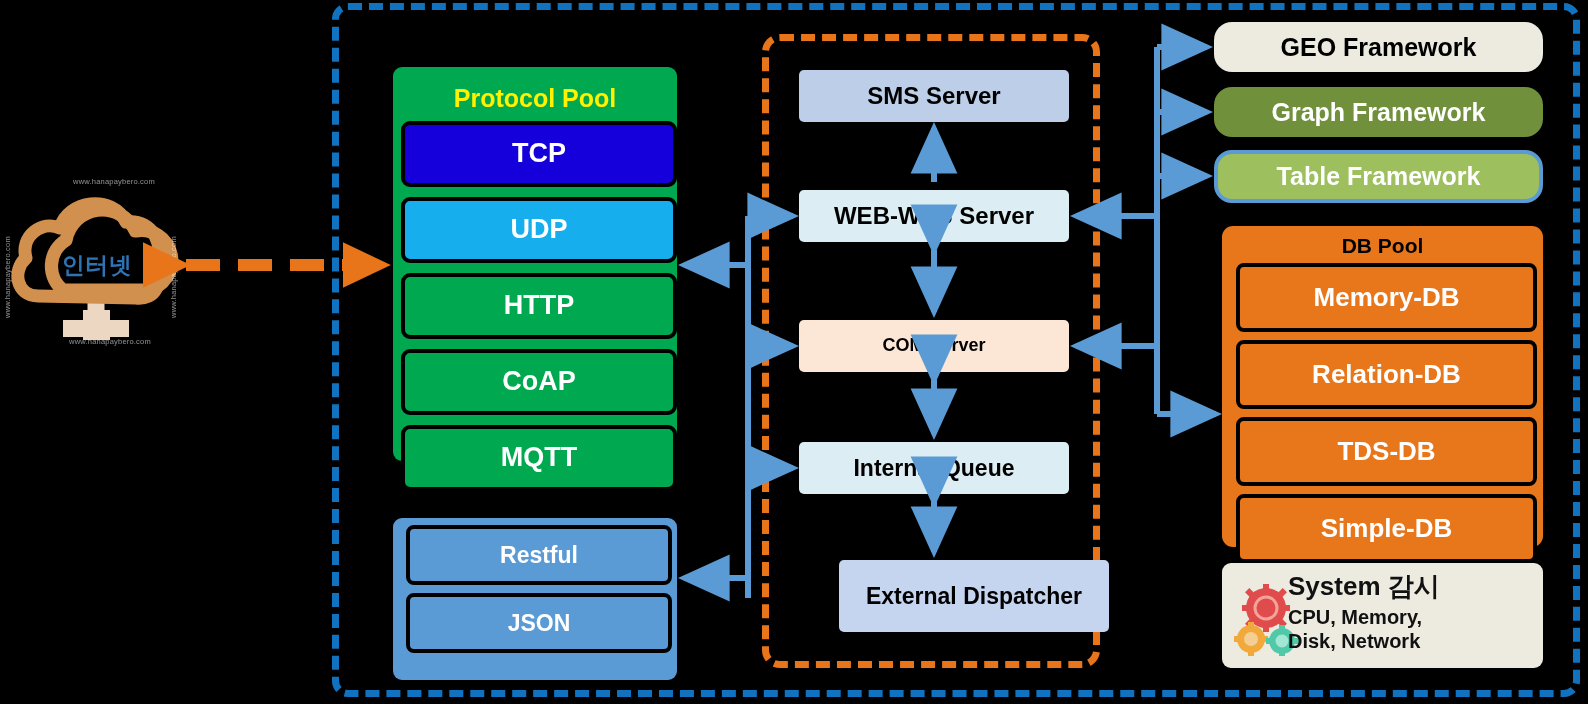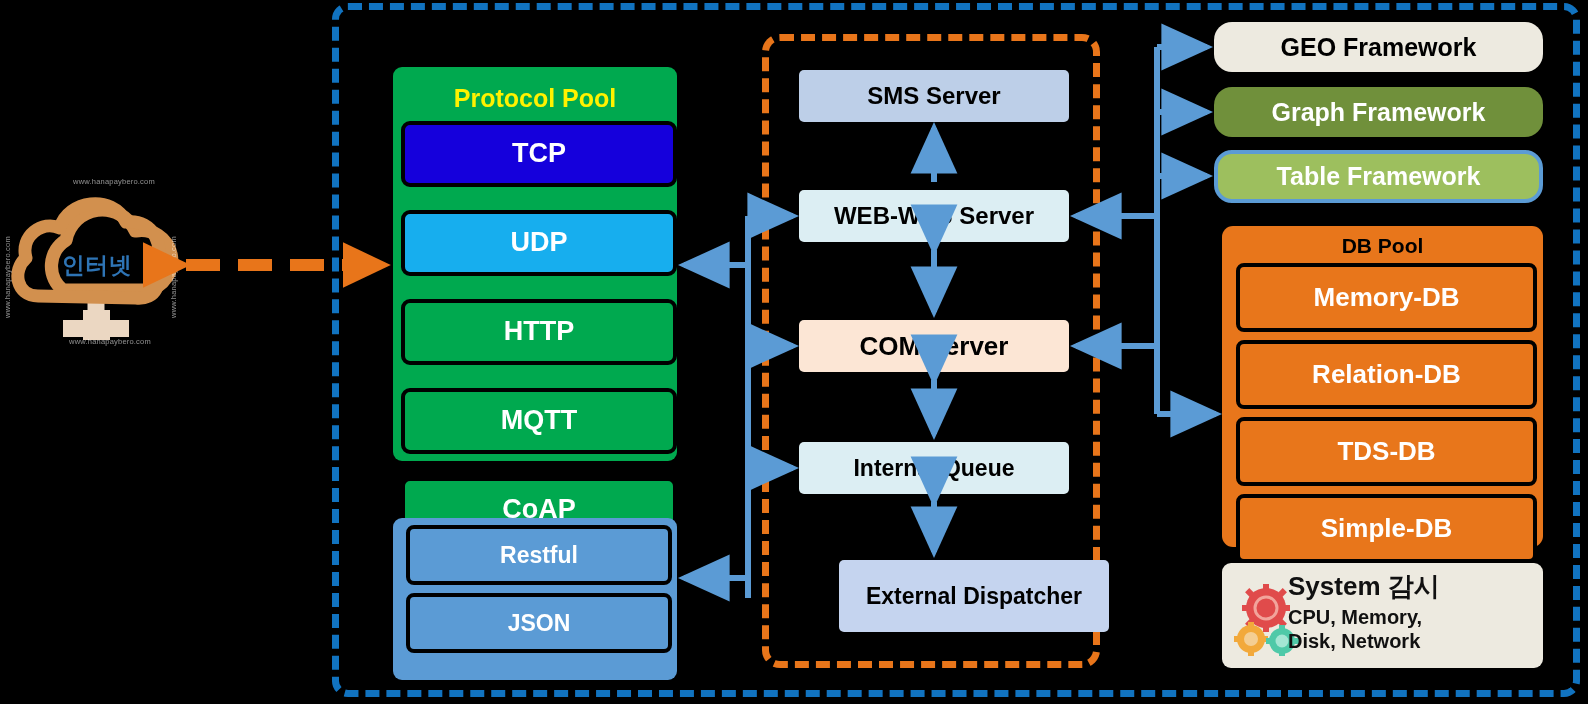--- a/index.html
+++ b/index.html
@@ -34,21 +34,21 @@
 
   
   #protocol-pool{
     left:393px;top:67px;width:284px;height:394px;
     background:#00A94F;border-radius:9px;padding:8px 8px 10px;
   }
   #protocol-pool-title{
     color:#FFF200;font-size:25px;font-weight:700;height:46px;width:100%;
   }
   .proto-item{
-    width:100%;height:58px;margin-bottom:23px;border:4px solid #000;border-radius:9px;
+    width:100%;height:58px;margin-bottom:10px;border:4px solid #000;border-radius:9px;
     color:#ffffff;font-size:27px;font-weight:700;
   }
   .proto-item:last-child{margin-bottom:0;}
   .p-tcp{background:#1500DC;}
   .p-udp{background:#17AEEE;}
   .p-green{background:#00A94F;}
 
   
   #api-pool{
     left:393px;top:518px;width:284px;height:162px;
@@ -57,21 +57,21 @@
   .api-item{
     width:100%;height:52px;margin-bottom:8px;border:4px solid #000;border-radius:8px;
     background:#5B9BD5;color:#ffffff;font-size:23px;font-weight:700;
   }
   .api-item:last-child{margin-bottom:0;}
 
   
   .srv{border-radius:5px;color:#000;font-weight:700;font-size:24px;}
   #sms-server{left:799px;top:70px;width:270px;height:52px;background:#BDCFE8;}
   #webwas-server{left:799px;top:190px;width:270px;height:52px;background:#DCEEF3;}
-  #com-server{left:799px;top:320px;width:270px;height:52px;background:#FCE6D5;font-size:26px;}
+  #com-server{left:799px;top:320px;width:270px;height:52px;background:#FCE6D5;font-size:18px;}
   #internal-queue{left:799px;top:442px;width:270px;height:52px;background:#DCEEF3;font-size:23px;}
   #external-dispatcher{left:839px;top:560px;width:270px;height:72px;background:#C5D4EF;font-size:23px;}
 
   
   .fw{border-radius:18px;font-weight:700;font-size:25px;}
   #geo-framework{left:1214px;top:22px;width:329px;height:50px;background:#EDEAE0;color:#000;}
   #graph-framework{left:1214px;top:87px;width:329px;height:50px;background:#70903B;color:#fff;}
   #table-framework{left:1214px;top:150px;width:329px;height:53px;background:#9DBF5E;color:#fff;border:4px solid #5B9BD5;}
 
   
@@ -131,22 +131,22 @@
   <div class="abs ctr watermark" id="wm-top">www.hanapaybero.com</div>
   <div class="abs ctr watermark" id="wm-bottom">www.hanapaybero.com</div>
   <div class="abs ctr watermark" id="wm-left">www.hanapaybero.com</div>
   <div class="abs ctr watermark" id="wm-right">www.hanapaybero.com</div>
 
   <div class="abs" id="protocol-pool">
     <div class="ctr" id="protocol-pool-title">Protocol Pool</div>
     <div class="ctr proto-item p-tcp">TCP</div>
     <div class="ctr proto-item p-udp">UDP</div>
     <div class="ctr proto-item p-green">HTTP</div>
+    <div class="ctr proto-item p-green">CoAP</div>
     <div class="ctr proto-item p-green">MQTT</div>
-    <div class="ctr proto-item p-green">CoAP</div>
   </div>
 
   <div class="abs" id="api-pool">
     <div class="ctr api-item">Restful</div>
     <div class="ctr api-item">JSON</div>
   </div>
 
   <div class="abs" id="server-frame"></div>
 
   <div class="abs ctr srv" id="sms-server">SMS Server</div>

